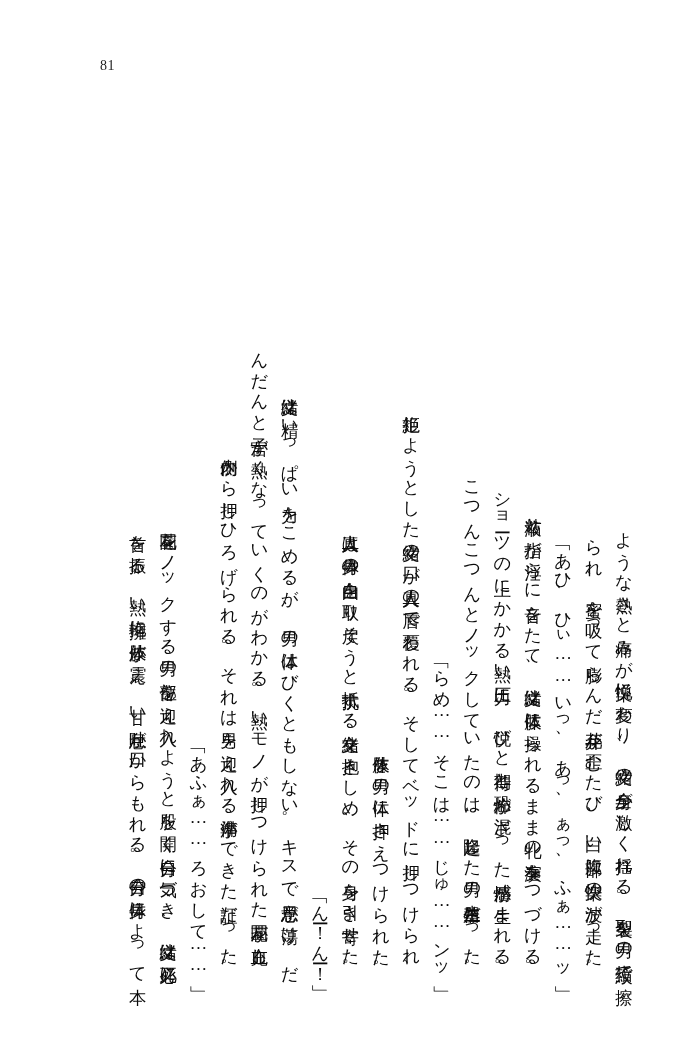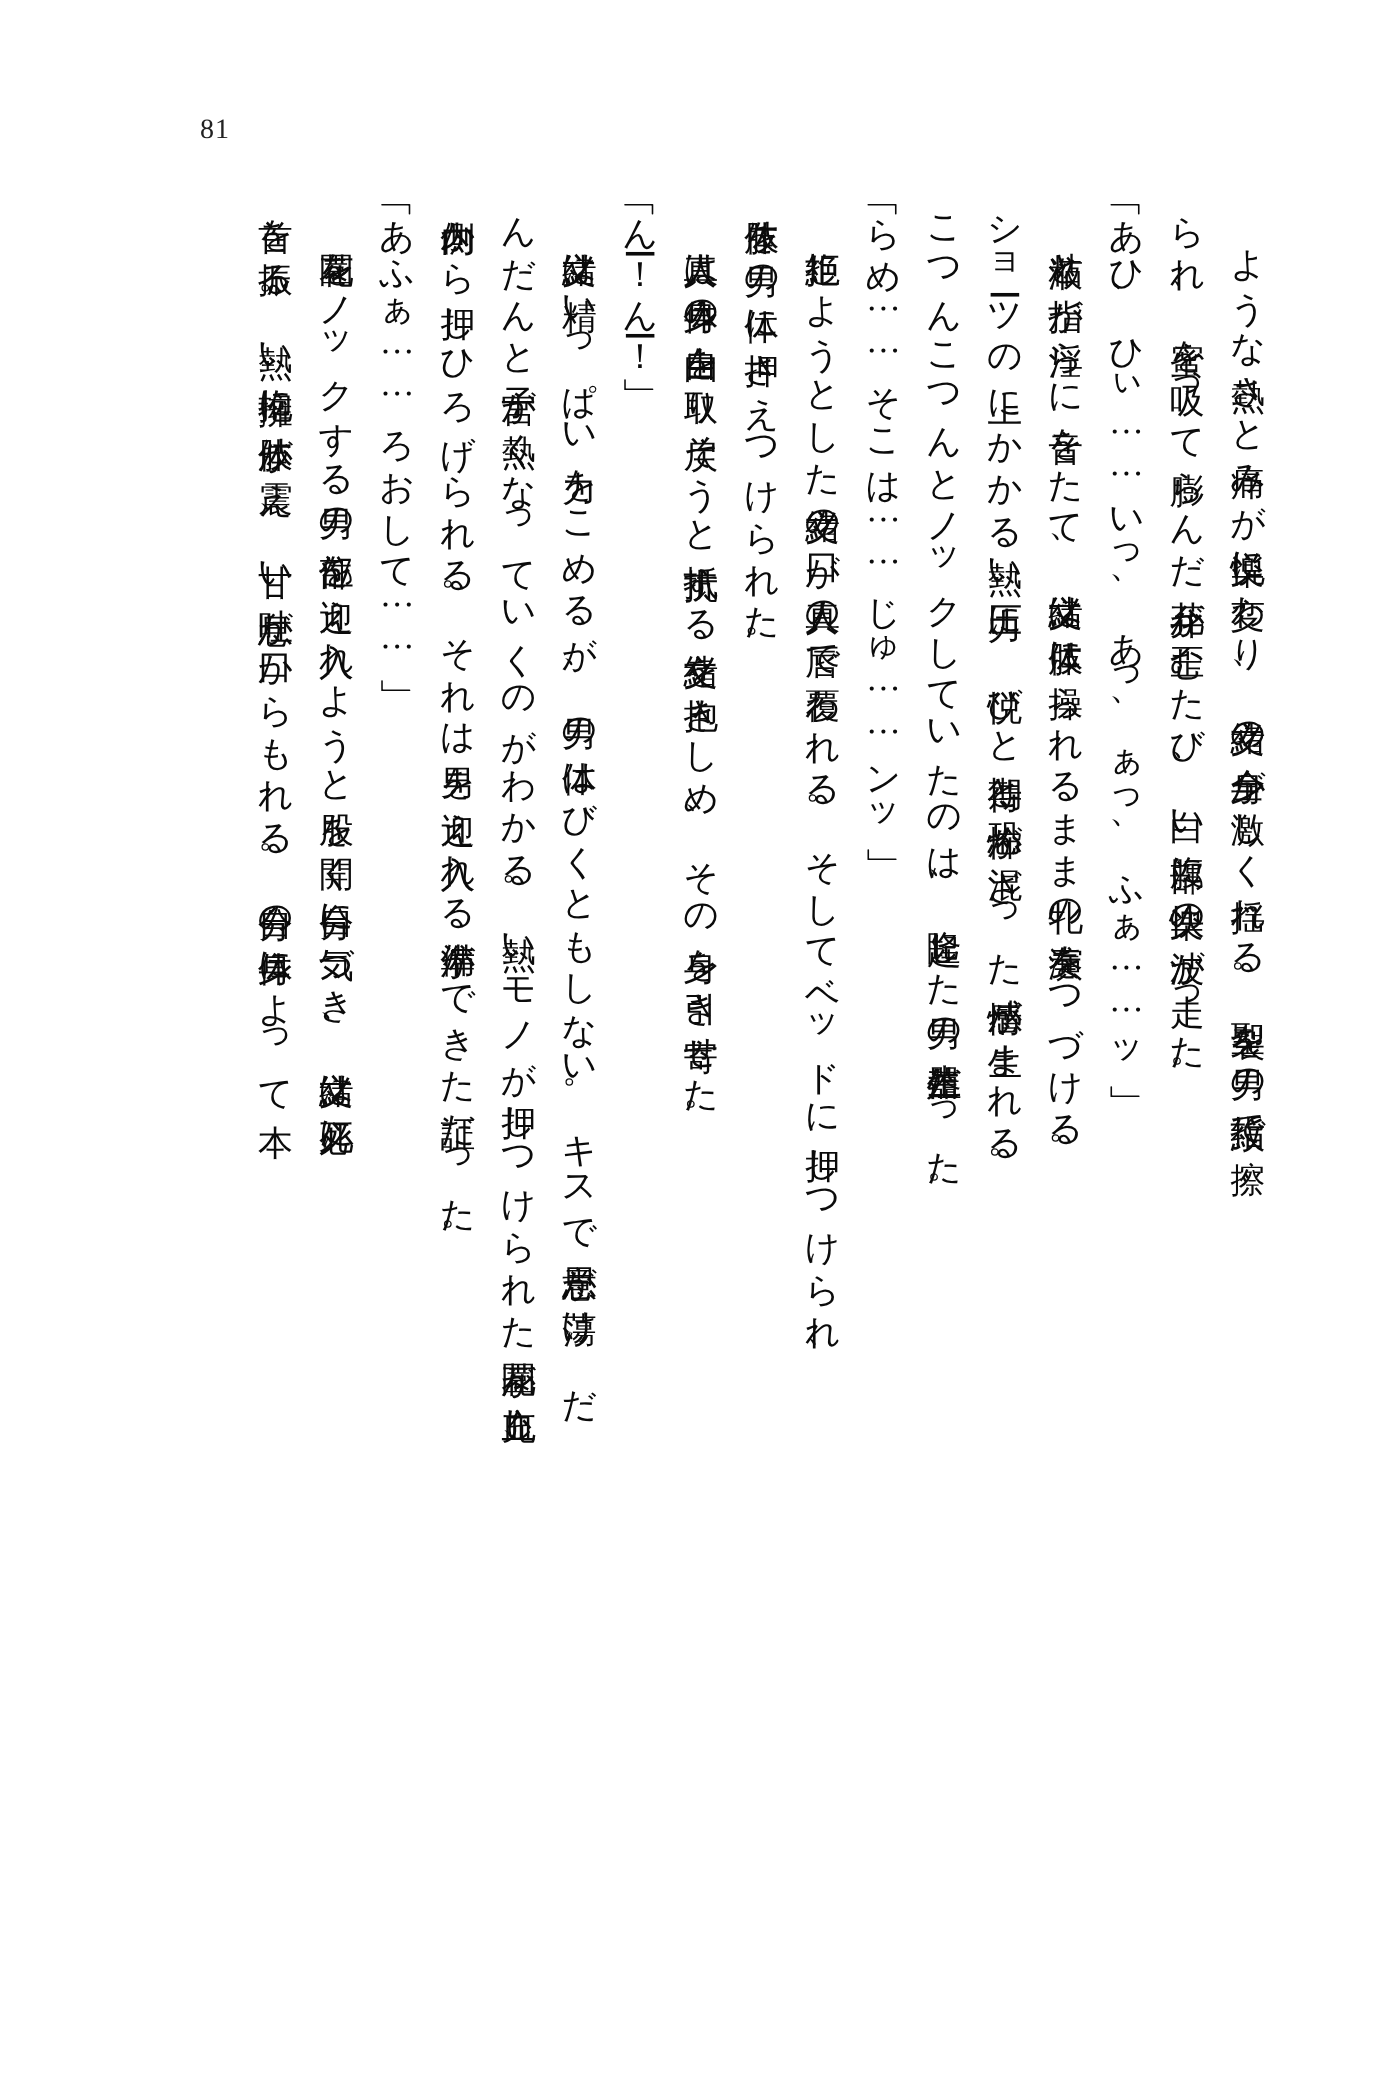--- a/index.html
+++ b/index.html
@@ -11,20 +11,21 @@
   body {
     font-family: "Liberation Serif", "DejaVu Serif", serif;
     color: #000000;
   }
   .page {
     position: relative;
     width: 695px;
     height: 1050px;
     background: #ffffff;
     overflow: hidden;
+    text-align: right;
   }
   .page-number {
     position: absolute;
     left: 100px;
     top: 58px;
     font-size: 14px;
     letter-spacing: 0.5px;
     color: #222;
     font-family: "Liberation Serif", "DejaVu Serif", serif;
   }

